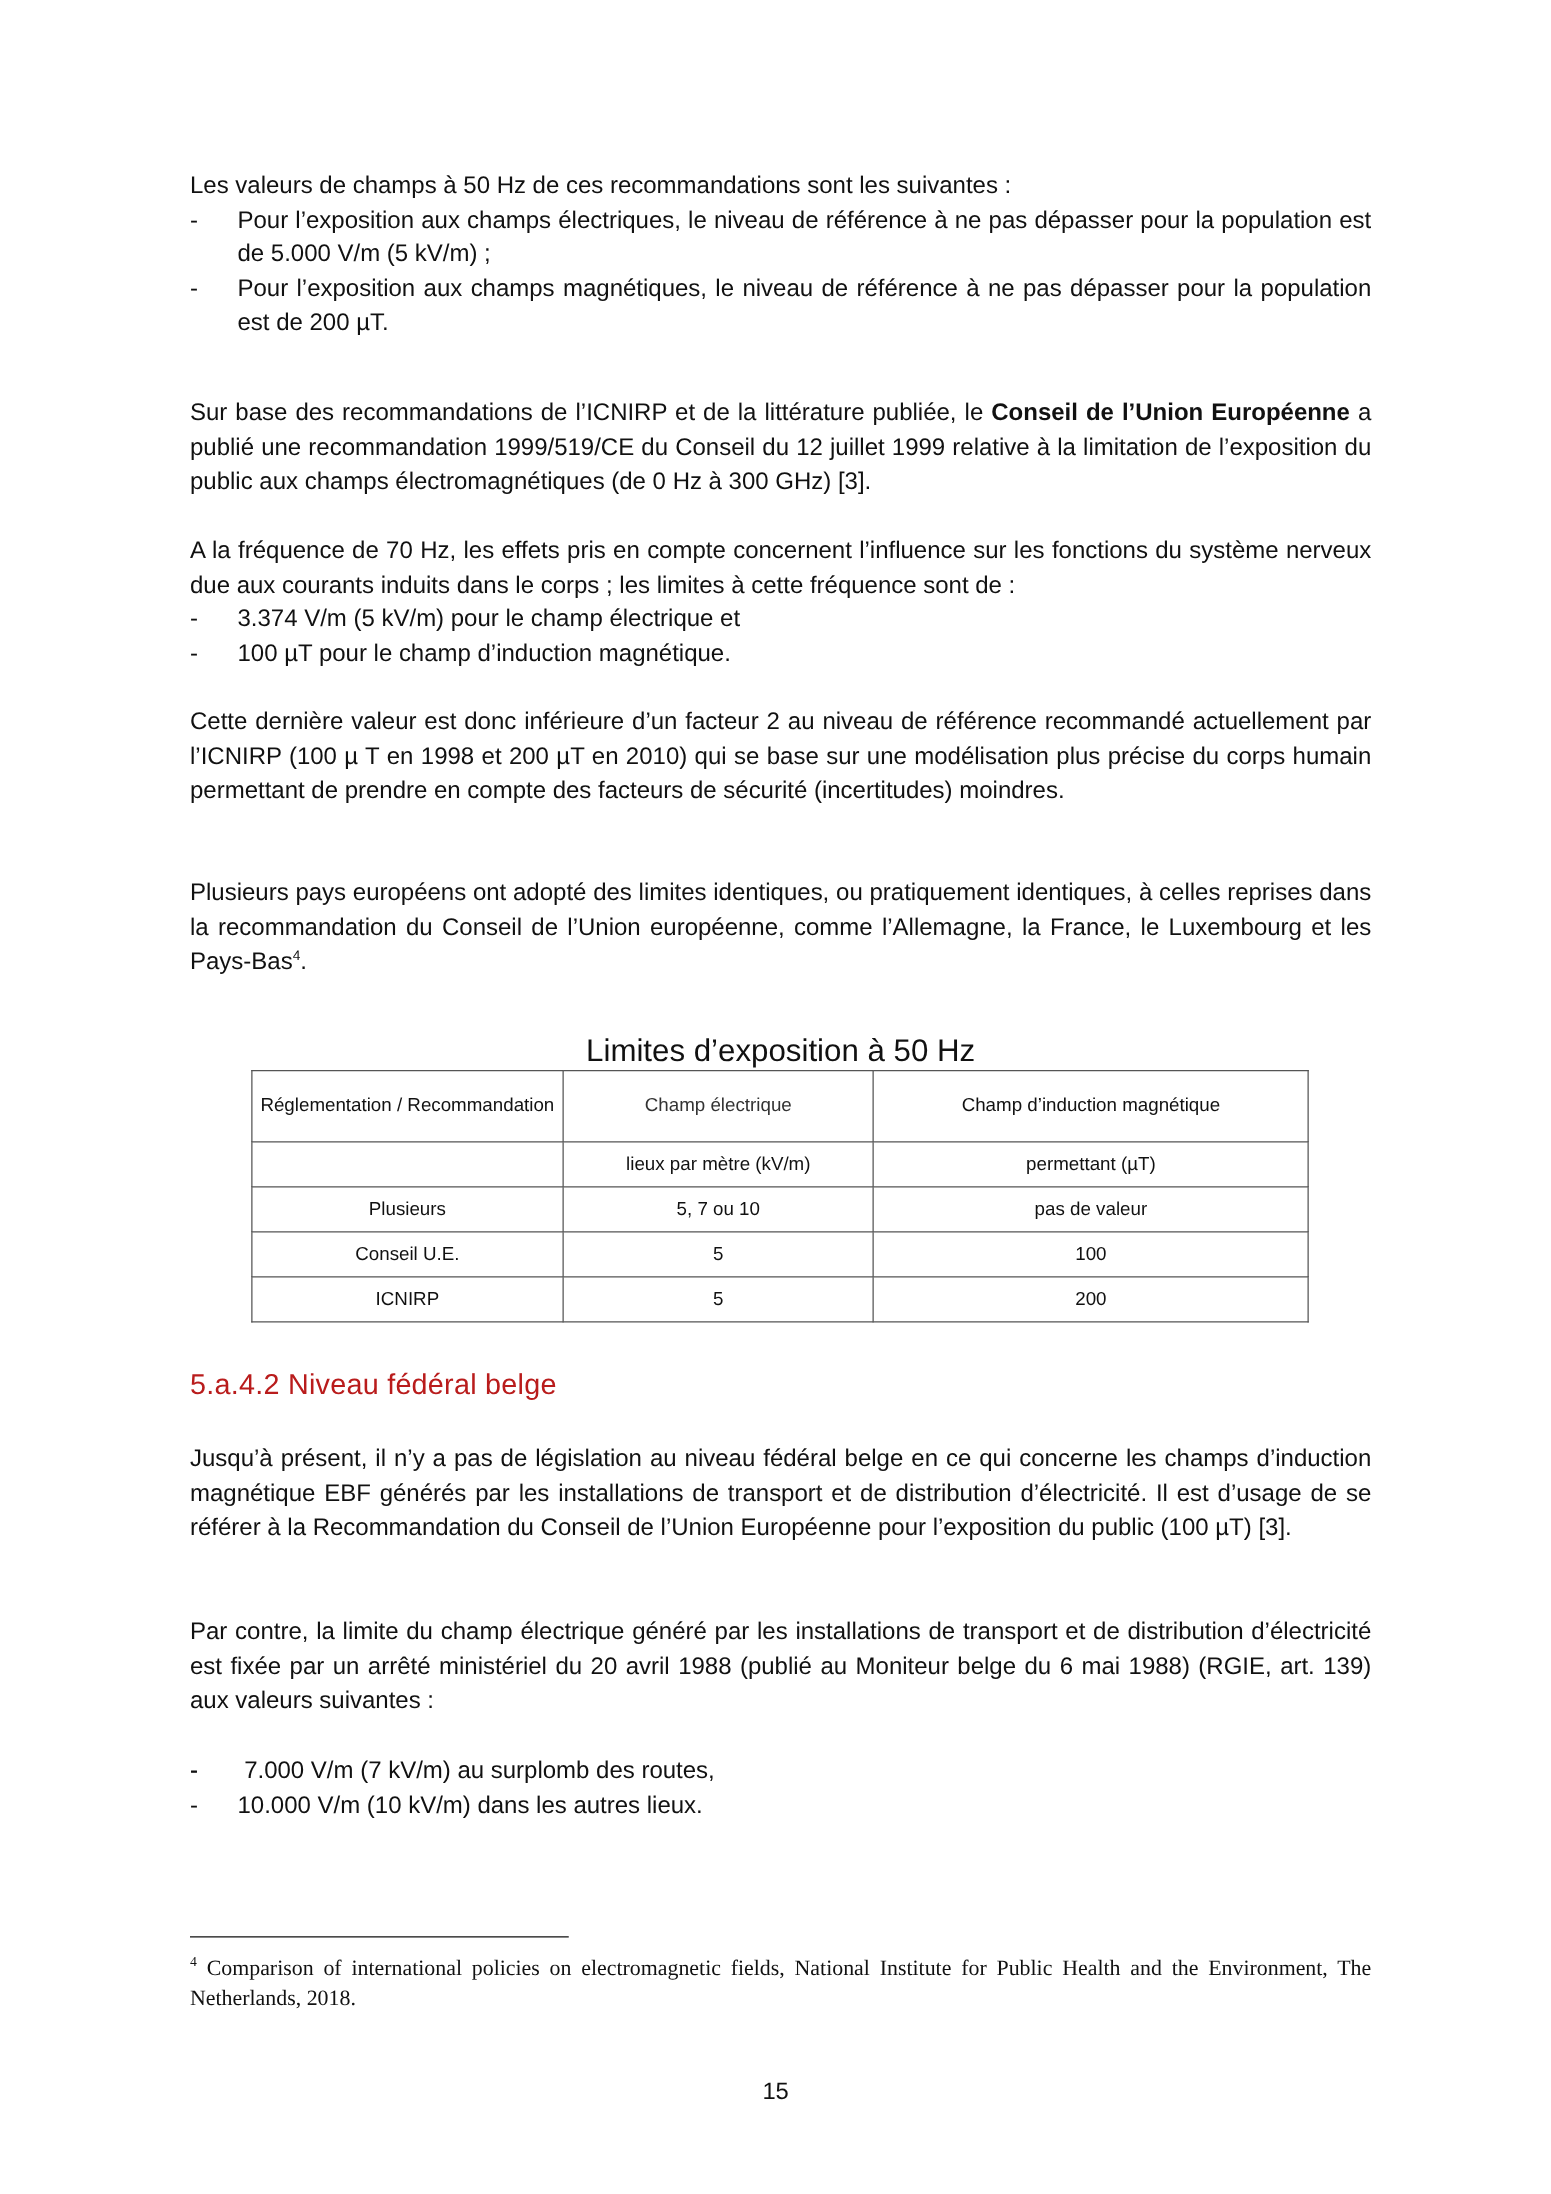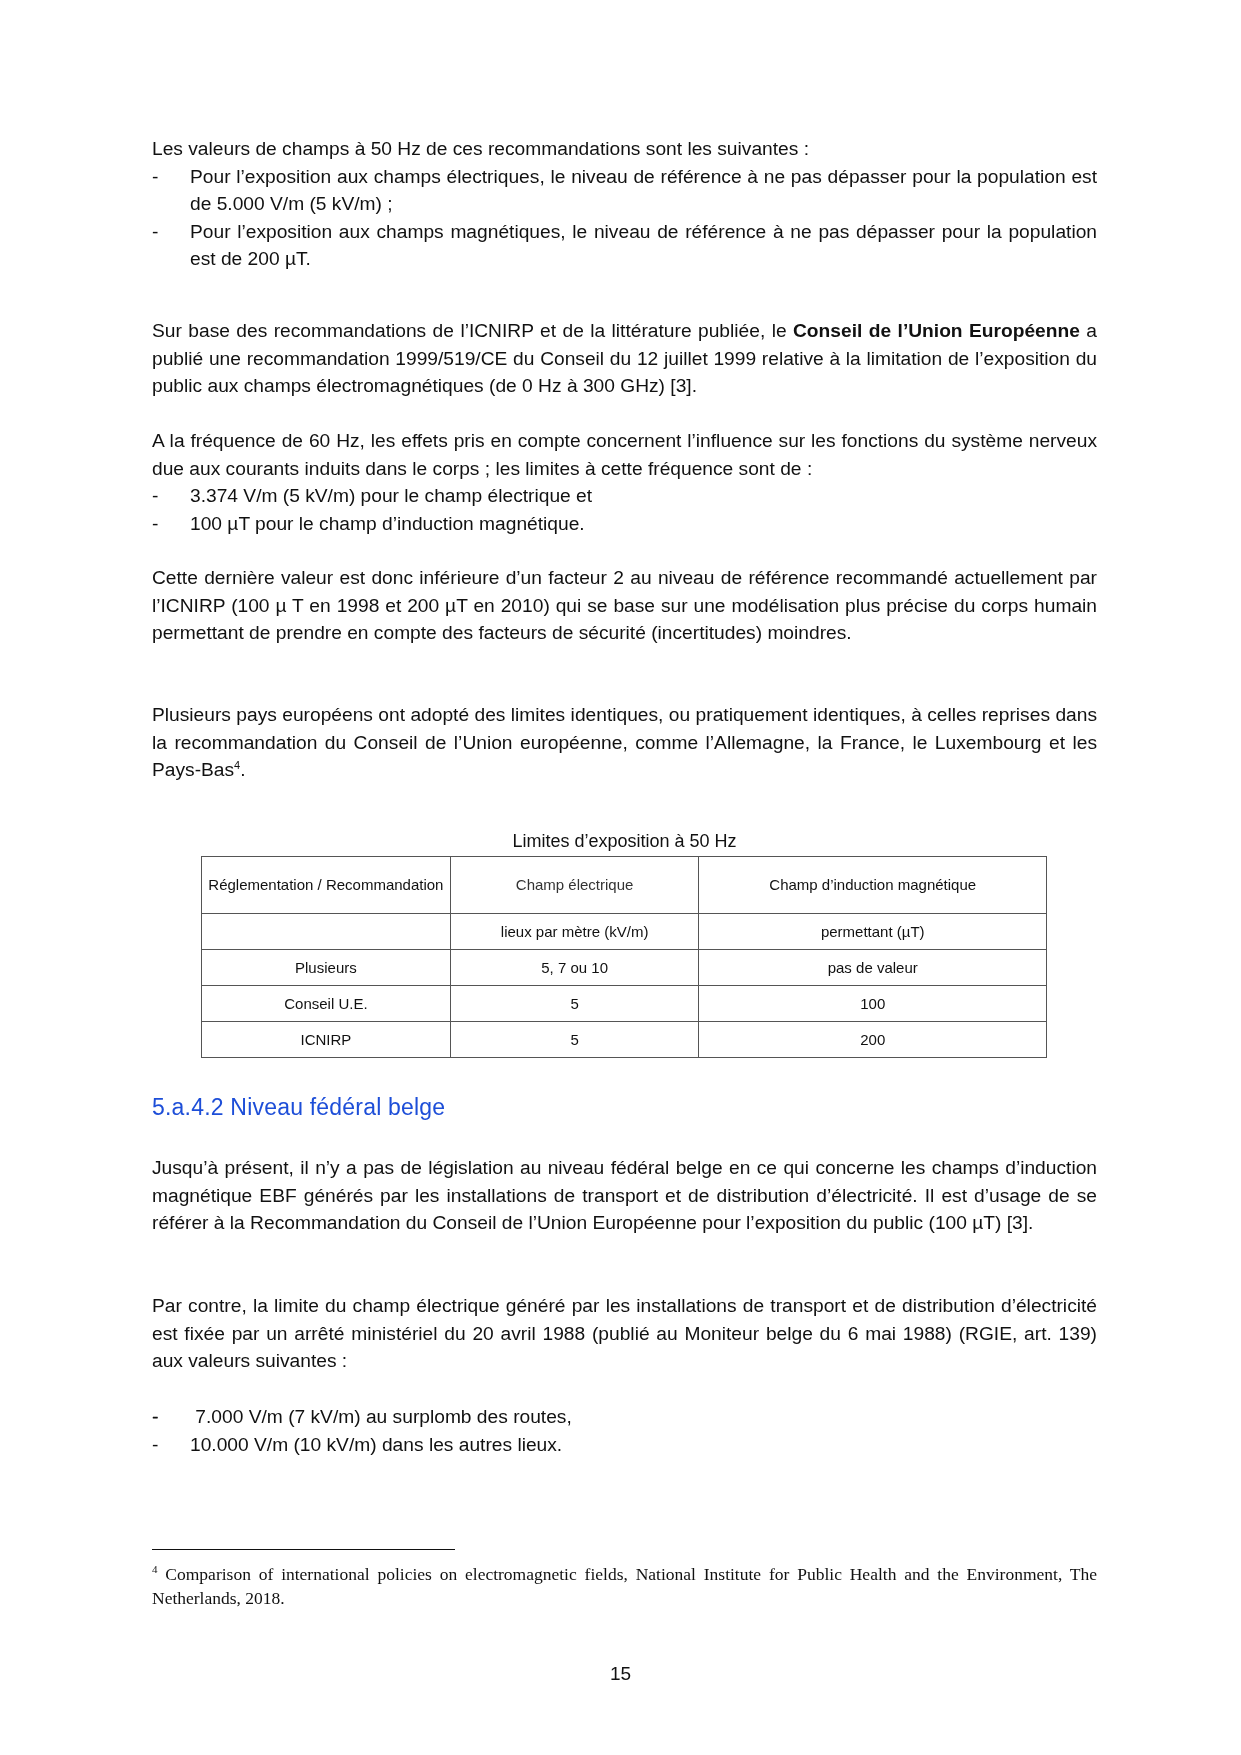--- a/index.html
+++ b/index.html
@@ -15,37 +15,37 @@
     font-stretch: condensed;
   }
   .para { margin: 0; }
   .bullet { position: relative; padding-left: 38px; }
   .bullet .dash { position: absolute; left: 0; top: 0; }
   b { font-weight: bold; }
   sup { font-size: 11px; line-height: 0; vertical-align: super; }
 
   .table-caption {
     position: absolute; left: 152px; width: 945px; top: 829px;
-    text-align: center; font-size: 18px; line-height: 24px;
+    text-align: center; font-size: 25px; line-height: 24px;
   }
   table.limits {
     position: absolute; left: 201px; top: 856px; width: 846px;
     border-collapse: collapse; font-size: 15px;
   }
   table.limits td {
     border: 1.5px solid #555555; text-align: center; vertical-align: middle;
     padding: 0 6px; color: #111;
   }
   table.limits tr.head td { height: 56px; line-height: 26px; }
   table.limits tr.row td { height: 35px; line-height: 22px; }
   table.limits td.hdr-light { color: #333; }
 
   .heading {
     position: absolute; left: 152px; top: 1094px;
-    font-size: 23px; color: #1d4ed8; font-weight: normal; letter-spacing: 0.2px;
+    font-size: 23px; color: #b91c1c; font-weight: normal; letter-spacing: 0.2px;
   }
   .fn-rule {
     position: absolute; left: 152px; top: 1549px; width: 303px; height: 0;
     border-top: 1.5px solid #111;
   }
   .footnote {
     position: absolute; left: 152px; top: 1562px; width: 945px;
     font-family: "Liberation Serif", serif; font-size: 17.5px; line-height: 24px;
     text-align: justify; color: #111;
   }
@@ -70,21 +70,21 @@
       <span class="dash">-</span>
       <span>Pour l’exposition aux champs magnétiques, le niveau de référence à ne pas dépasser pour la population est de 200 µT.</span>
     </div>
   </div>
 
   <div class="body-text" style="top:317px;">
     <p class="para"><span>Sur base des recommandations de l’ICNIRP et de la littérature publiée, le </span><b>Conseil de l’Union Européenne</b><span> a publié une recommandation 1999/519/CE du Conseil du 12 juillet 1999 relative à la limitation de l’exposition du public aux champs électromagnétiques (de 0 Hz à 300 GHz) [3].</span></p>
   </div>
 
   <div class="body-text" style="top:427px;">
-    <p class="para">A la fréquence de 60 Hz, les effets pris en compte concernent l’influence sur les fonctions du système nerveux due aux courants induits dans le corps ; les limites à cette fréquence sont de :</p>
+    <p class="para">A la fréquence de 70 Hz, les effets pris en compte concernent l’influence sur les fonctions du système nerveux due aux courants induits dans le corps ; les limites à cette fréquence sont de :</p>
     <div class="bullet">
       <span class="dash">-</span>
       <span>3.374 V/m (5 kV/m) pour le champ électrique et</span>
     </div>
     <div class="bullet">
       <span class="dash">-</span>
       <span>100 µT pour le champ d’induction magnétique.</span>
     </div>
   </div>
 

